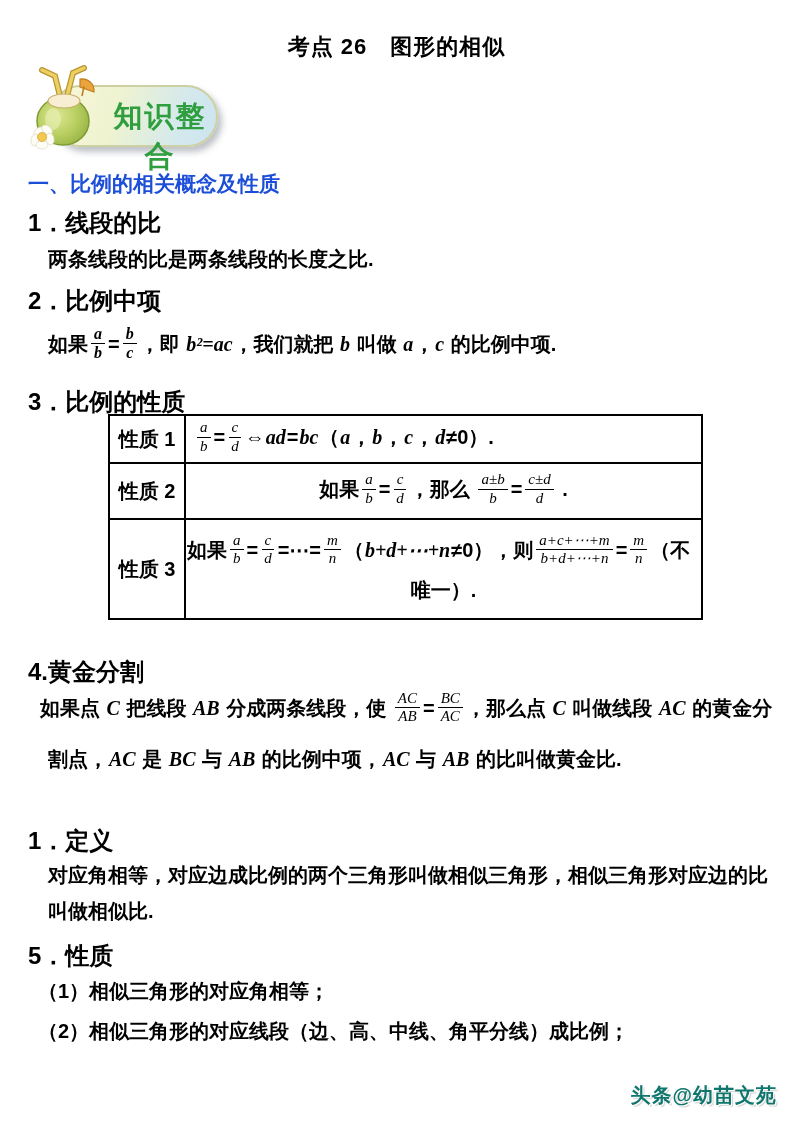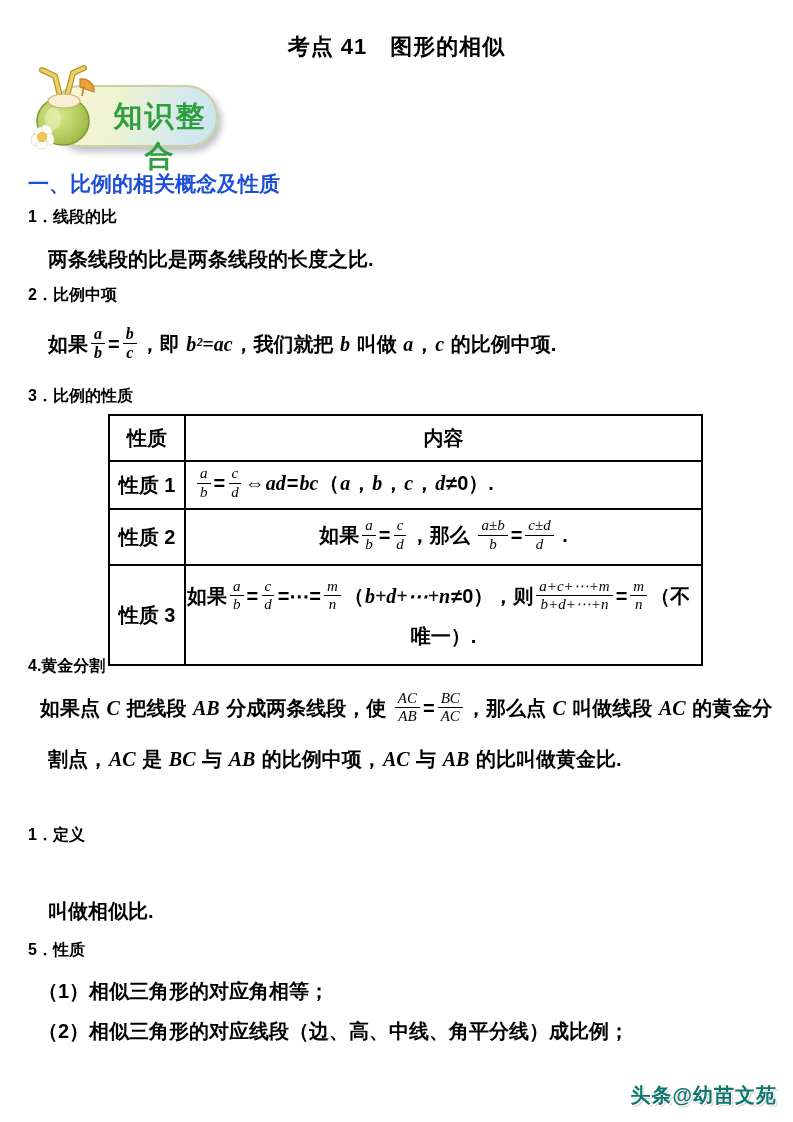--- a/index.html
+++ b/index.html
@@ -22,21 +22,21 @@
     box-shadow:4px 5px 6px rgba(110,120,130,0.45);
   }
   .badge-label {
     position:absolute; left:78px; top:33px; width:120px;
     font-size:29px; color:#2f9e3e; letter-spacing:2px; text-align:center;
   }
   .coconut { position:absolute; left:0; top:0; }
 
   
   .h-red { color:#1d4ed8; font-size:21px; }
-  .item-title { font-size:16px; }
+  .item-title { font-size:24px; }
   .body-text { font-size:20px; }
   .props-line { font-size:20px; }
 
   
   .math { font-size:20px; }
   .mi { font-family:"Liberation Serif", serif; font-style:italic; font-weight:bold; padding:0 1px; }
   .frac {
     display:inline-flex; flex-direction:column; align-items:center;
     vertical-align:middle; margin:0 3px; position:relative; top:-2px;
     font-family:"Liberation Serif", serif; font-style:italic; font-weight:normal;
@@ -66,21 +66,21 @@
   .watermark {
     top:1082px; right:16px; font-size:20px; color:#0f766e; letter-spacing:1px;
     text-shadow:1px 1px 0 #ffffff, 2px 2px 1px rgba(120,120,120,0.35);
   }
 </style>
 </head>
 <body>
 
 <div id="page">
 
-  <div class="abs doc-title">考点 41　图形的相似</div>
+  <div class="abs doc-title">考点 26　图形的相似</div>
 
   <div class="abs badge-wrap">
     <div class="badge-rect"></div>
     <div class="badge-label">知识整合</div>
     <svg class="coconut" width="86" height="90" viewBox="0 0 86 90">
       <path d="M38 32 L33 12 L20 6" fill="none" stroke="#b89530" stroke-width="6" stroke-linecap="round"></path>
       <path d="M38 32 L33 12 L20 6" fill="none" stroke="#ecd063" stroke-width="3.5" stroke-linecap="round"></path>
       <path d="M45 32 L51 9 L62 4" fill="none" stroke="#b89530" stroke-width="6" stroke-linecap="round"></path>
       <path d="M45 32 L51 9 L62 4" fill="none" stroke="#ecd063" stroke-width="3.5" stroke-linecap="round"></path>
       <path d="M58 15 A12 12 0 0 1 72 28 L58 23 Z" fill="#eba43c" stroke="#c07f22" stroke-width="1.2"></path>
@@ -117,24 +117,20 @@
         <span class="den">b</span>
       </span>=<span class="frac">
         <span class="num">b</span>
         <span class="den">c</span>
       </span>，即 <span class="mi">b²=ac</span>，我们就把 <span class="mi">b</span> 叫做 <span class="mi">a</span>，<span class="mi">c</span> 的比例中项.</div>
 
   <div class="abs item-title" style="left:28px; top:386px;">3．比例的性质</div>
 
   <table class="abs props-table">
     <tbody>
-        <tr>
-      <th class="c1">性质</th>
-      <th class="cwide">内容</th>
-    </tr>
     <tr class="row1">
       <td class="c1">性质 1</td>
       <td class="cwide cell-left">
         <span class="math"><span class="frac">
                 <span class="num">a</span>
                 <span class="den">b</span>
               </span>=<span class="frac">
                 <span class="num">c</span>
                 <span class="den">d</span>
               </span>⇔<span class="mi">ad</span>=<span class="mi">bc</span>（<span class="mi">a</span>，<span class="mi">b</span>，<span class="mi">c</span>，<span class="mi">d</span>≠0）.</span>
@@ -188,20 +184,21 @@
         <span class="num">AC</span>
         <span class="den">AB</span>
       </span>=<span class="frac">
         <span class="num">BC</span>
         <span class="den">AC</span>
       </span>，那么点 <span class="mi">C</span> 叫做线段 <span class="mi">AC</span> 的黄金分</div>
   <div class="abs math" style="left:48px; top:746px;">割点，<span class="mi">AC</span> 是 <span class="mi">BC</span> 与 <span class="mi">AB</span> 的比例中项，<span class="mi">AC</span> 与 <span class="mi">AB</span> 的比叫做黄金比.</div>
 
 
   <div class="abs item-title" style="left:28px; top:825px;">1．定义</div>
+  <div class="abs body-text" style="left:48px; top:862px;">对应角相等，对应边成比例的两个三角形叫做相似三角形，相似三角形对应边的比</div>
   <div class="abs body-text" style="left:48px; top:898px;">叫做相似比.</div>
 
   <div class="abs item-title" style="left:28px; top:940px;">5．性质</div>
   <div class="abs props-line" style="left:38px; top:978px;">（1）相似三角形的对应角相等；</div>
   <div class="abs props-line" style="left:38px; top:1018px;">（2）相似三角形的对应线段（边、高、中线、角平分线）成比例；</div>
 
   <div class="abs watermark">头条@幼苗文苑</div>
 
 </div>
 

